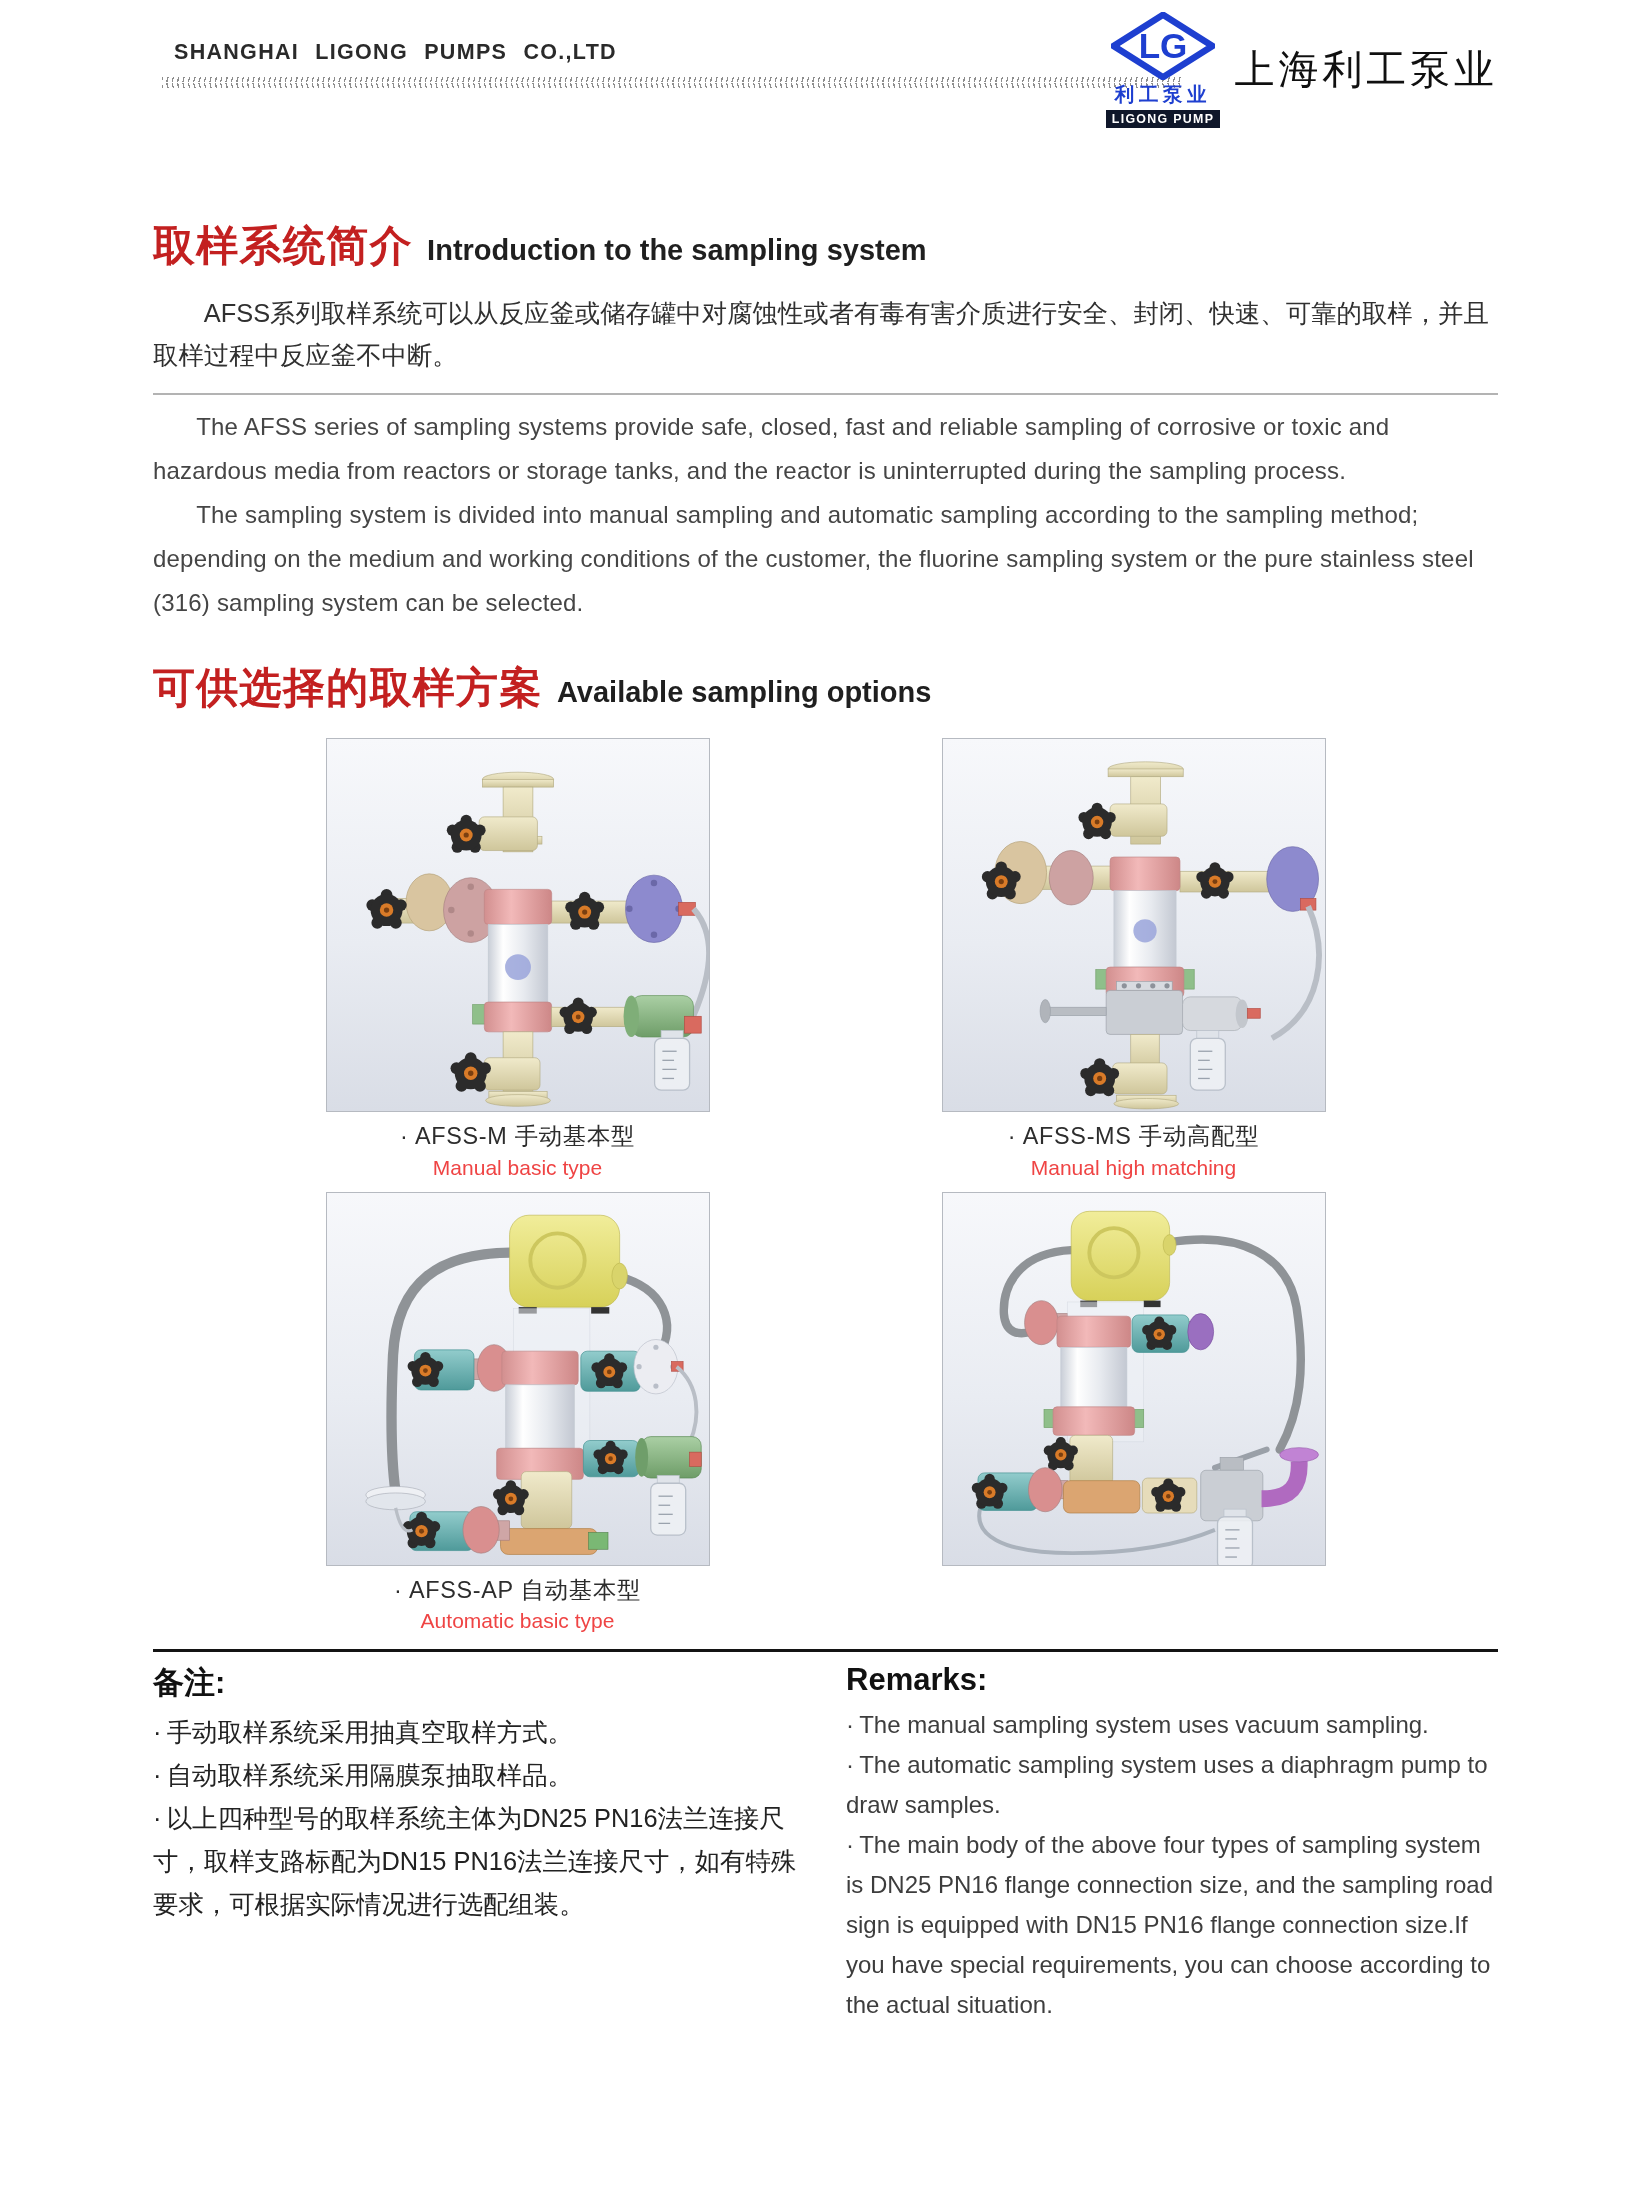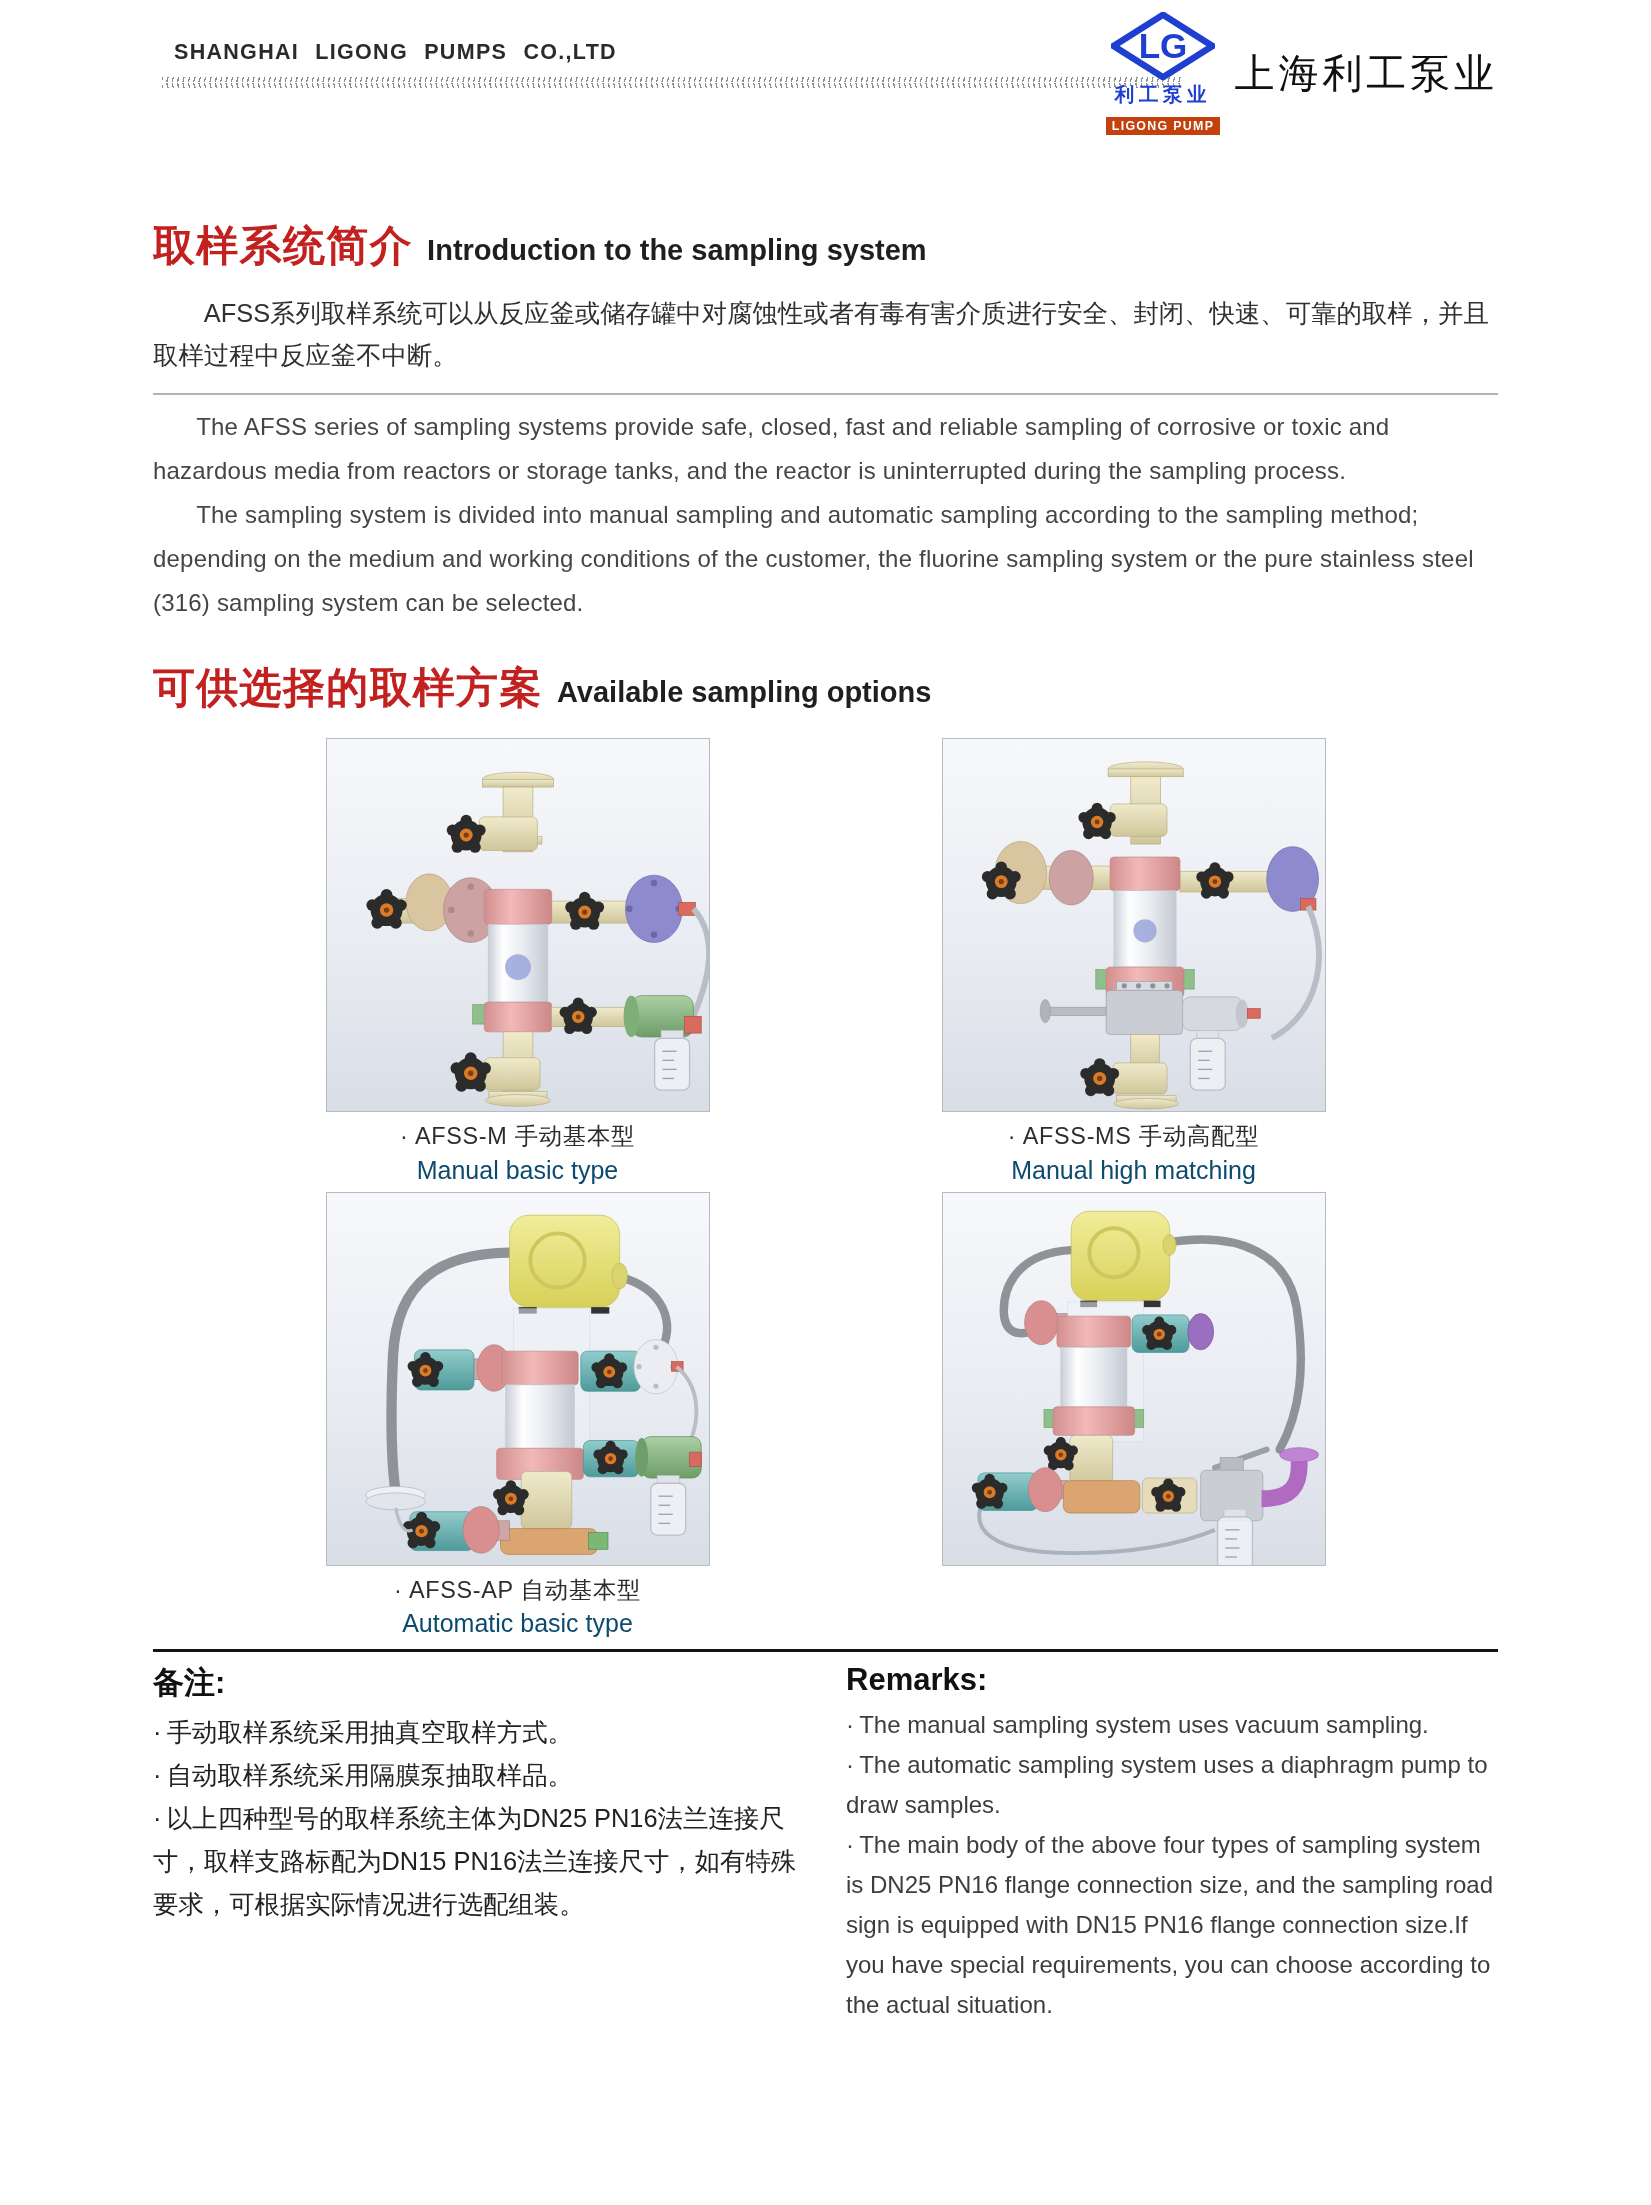--- a/index.html
+++ b/index.html
@@ -10,21 +10,21 @@
 
   
   .header { position: relative; height: 163px; padding-top: 40px; }
   .company-en { font-size: 21.5px; font-weight: bold; letter-spacing: 1.3px; word-spacing: 9px; color: #2a2a2a; padding-left: 21px; }
   .chevrons { width: 1019px; height: 11.7px; margin-top: 11.7px; margin-left: 9px; }
   .chevrons .row { height: 5.2px; background: repeating-linear-gradient(105deg, #8d8d8d 0 1.3px, transparent 1.3px 5.2px); }
   .chevrons .row.flip { background: repeating-linear-gradient(75deg, #8d8d8d 0 1.3px, transparent 1.3px 5.2px); margin-top: 0.7px; }
   .brandblock { position: absolute; right: 0; top: 11.7px; display: flex; align-items: center; }
   .logo { width: 112px; display: flex; flex-direction: column; align-items: center; }
   .logo-cn { color: #1e3fd0; font-weight: bold; font-size: 19.5px; letter-spacing: 4.6px; margin-top: 1.3px; white-space: nowrap; }
-  .logo-en { background: #c2410c; color: #ffffff; font-weight: bold; font-size: 12.4px; letter-spacing: 1.3px; padding: 2px 5.9px; margin-top: 9px; white-space: nowrap; }
+  .logo-en { background: #0f172a; color: #ffffff; font-weight: bold; font-size: 12.4px; letter-spacing: 1.3px; padding: 2px 5.9px; margin-top: 2px; white-space: nowrap; }
   .company-cn { font-size: 40px; color: #101010; font-weight: 500; letter-spacing: 3.9px; margin-left: 15.6px; white-space: nowrap; }
 
   
   .sec-title { display: flex; align-items: flex-end; gap: 14.3px; }
   .sec-title .cn { font-size: 42px; font-weight: bold; color: #c32020; letter-spacing: 1.3px; line-height: 1; }
   .sec-title .en { font-size: 29px; font-weight: bold; color: #1f1f1f; line-height: 1.15; }
 
   #sec-intro { margin-top: 62px; }
   .cn-paras { margin-top: 25px; font-size: 25.4px; line-height: 42px; color: #303030; }
   .cn-paras p { text-indent: 2em; }
@@ -35,21 +35,21 @@
   #sec-options { margin-top: 42px; }
 
   
   .grid { margin-top: 29px; display: grid; grid-template-columns: 384px 384px; column-gap: 232px; row-gap: 10.4px; justify-content: center; }
   figure { display: flex; flex-direction: column; }
   .imgbox { width: 384px; height: 374px; border: 0.7px solid #b6bac1; background: linear-gradient(180deg,#f7f8fb 0%,#e9ecf2 55%,#d9dde6 100%); }
   .imgbox svg { display: block; width: 100%; height: 100%; }
   figcaption { height: 69px; padding-top: 7.8px; text-align: center; }
   .cap-cn { font-size: 23.4px; font-weight: 500; color: #2d2d2d; letter-spacing: 0.7px; }
   .cap-bullet { margin-right: 6.5px; }
-  .cap-en { font-size: 25px; font-weight: 300; color: #0c4a6e; margin-top: 3.9px; }
+  .cap-en { font-size: 21px; font-weight: 300; color: #ef4444; margin-top: 3.9px; }
 
   .rule-thick { border: none; border-top: 3.9px solid #141414; margin-top: 14.3px; }
 
   
   .remarks { margin-top: 10.4px; display: grid; grid-template-columns: 657px auto; column-gap: 36px; }
   .rm-title { font-size: 31px; font-weight: bold; color: #111111; margin-bottom: 6.5px; }
   .rm-cn .rm-item { font-size: 25.4px; line-height: 43px; color: #222222; }
   .rm-en .rm-item { font-size: 24px; line-height: 40px; color: #3d3d3d; font-weight: 300; }
   .rm-item .b { margin-right: 5.2px; }
 </style>

